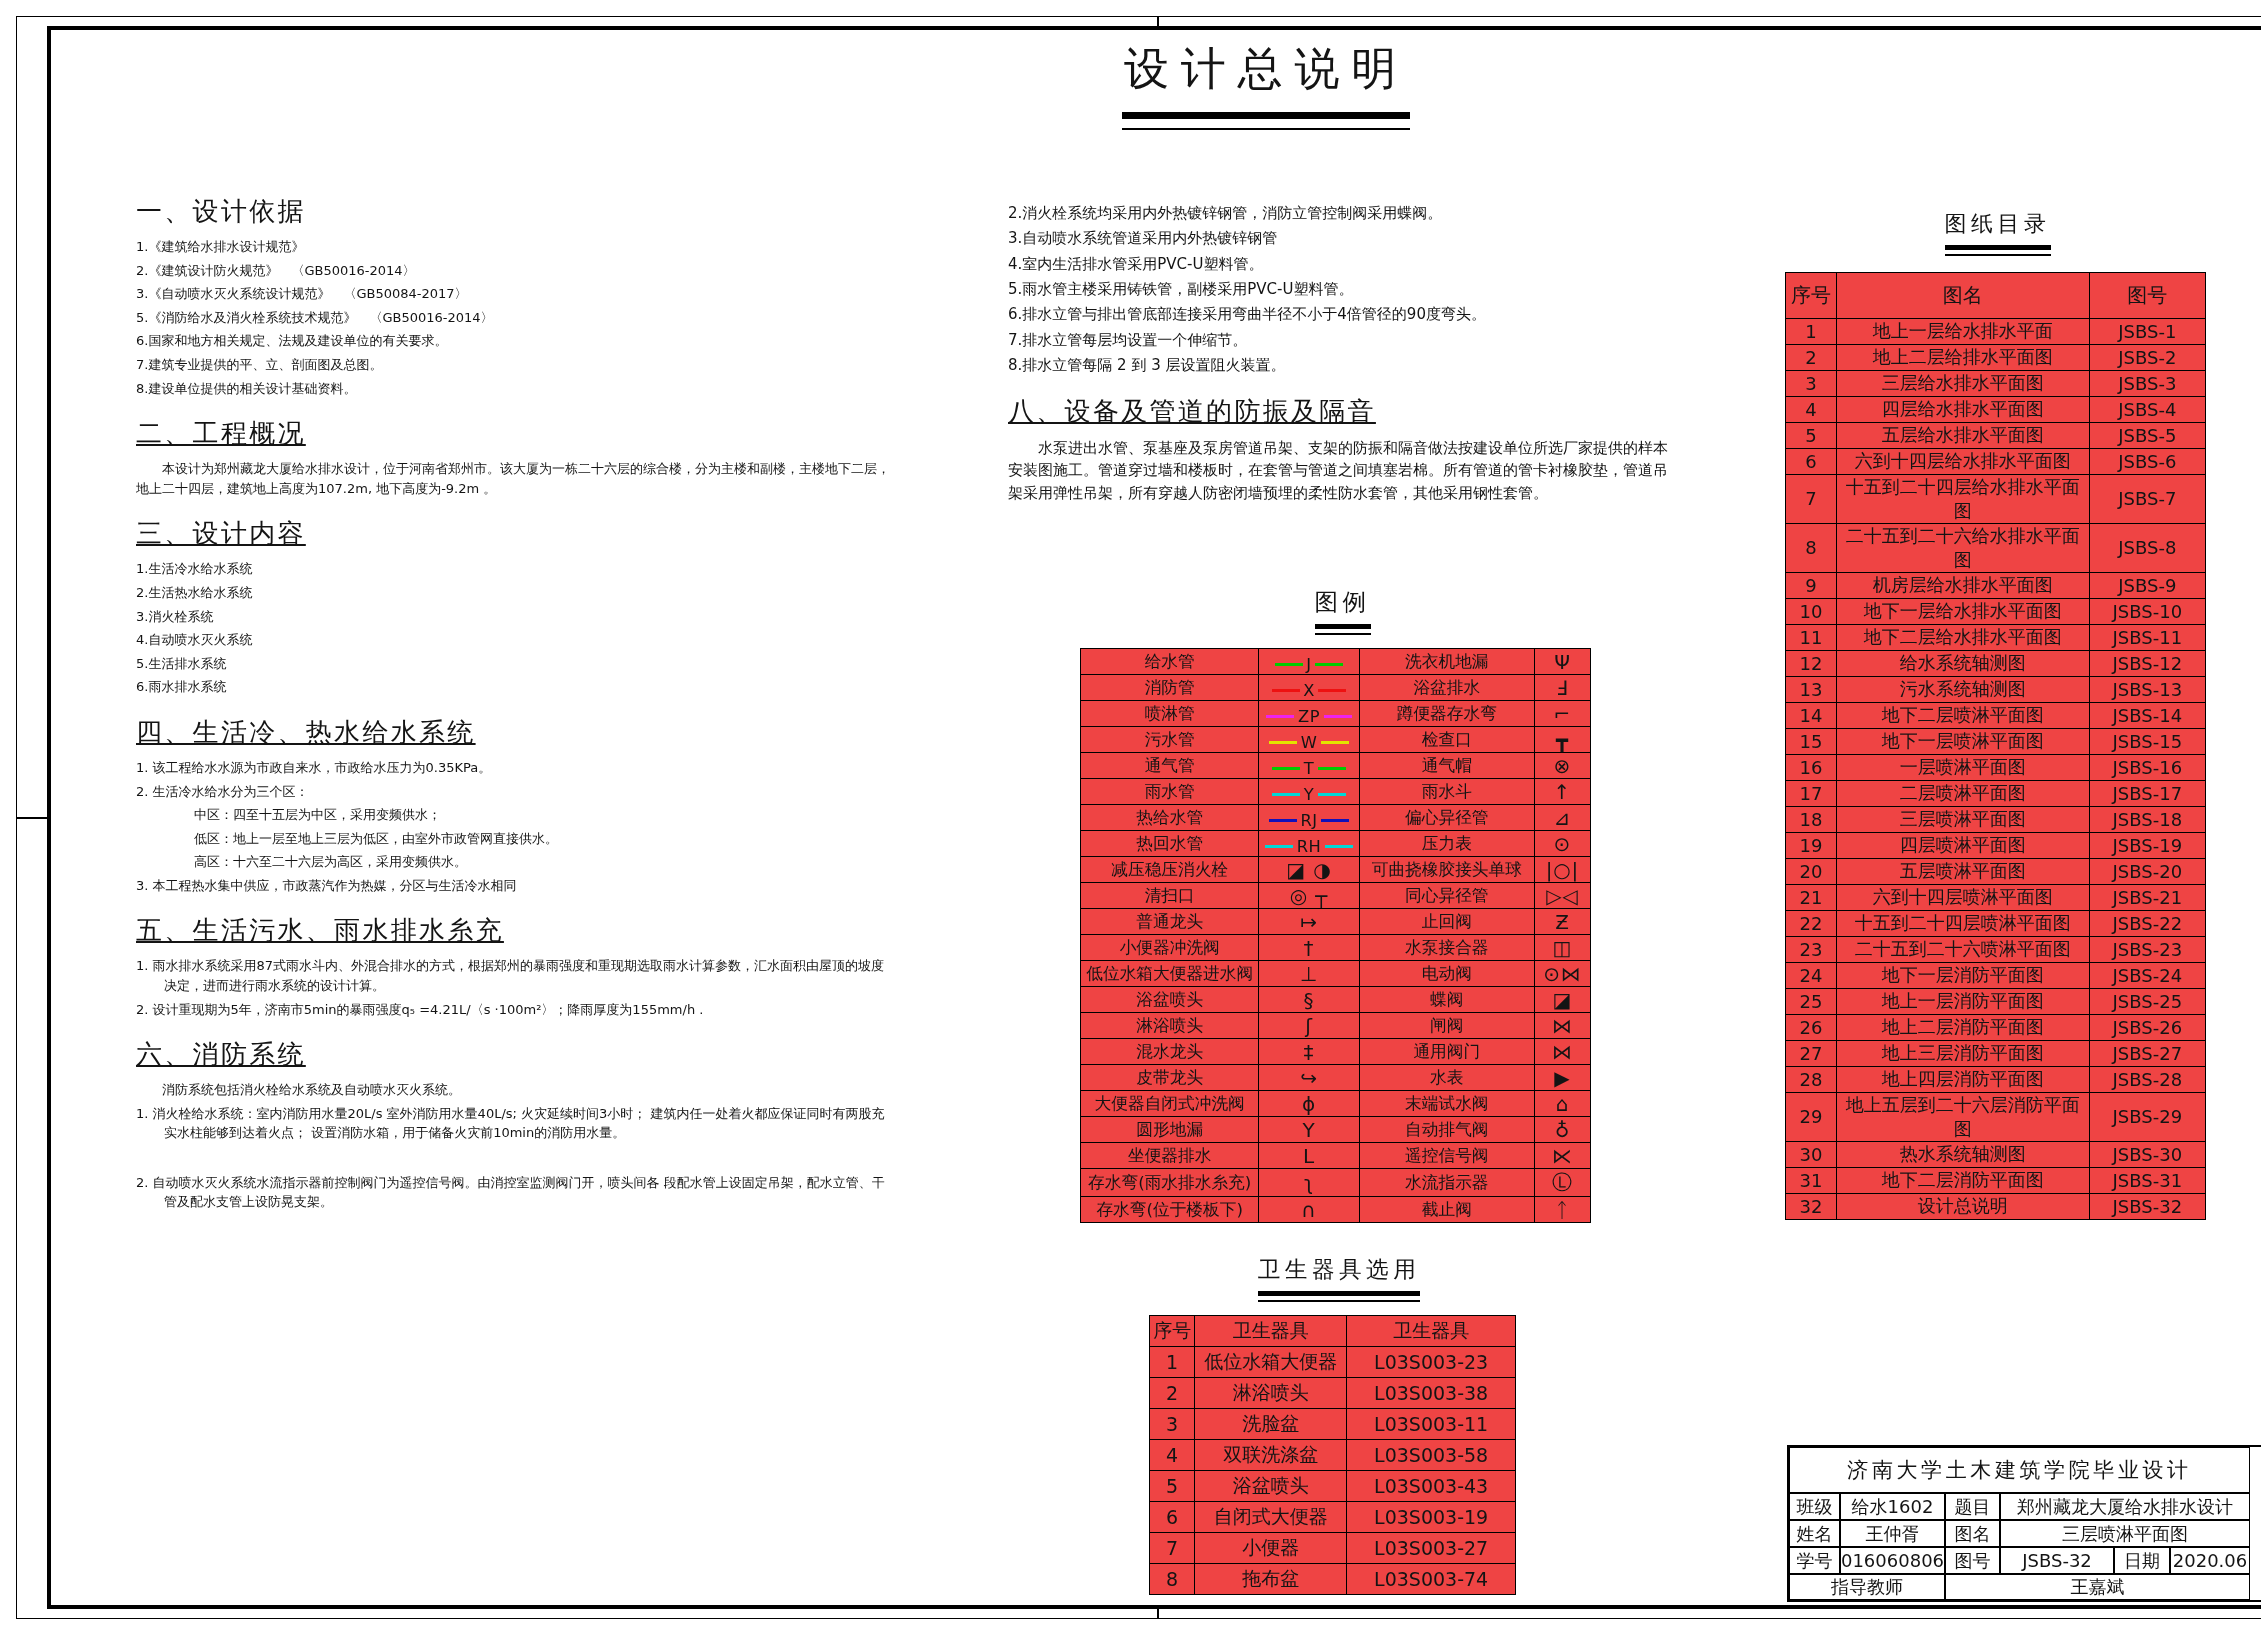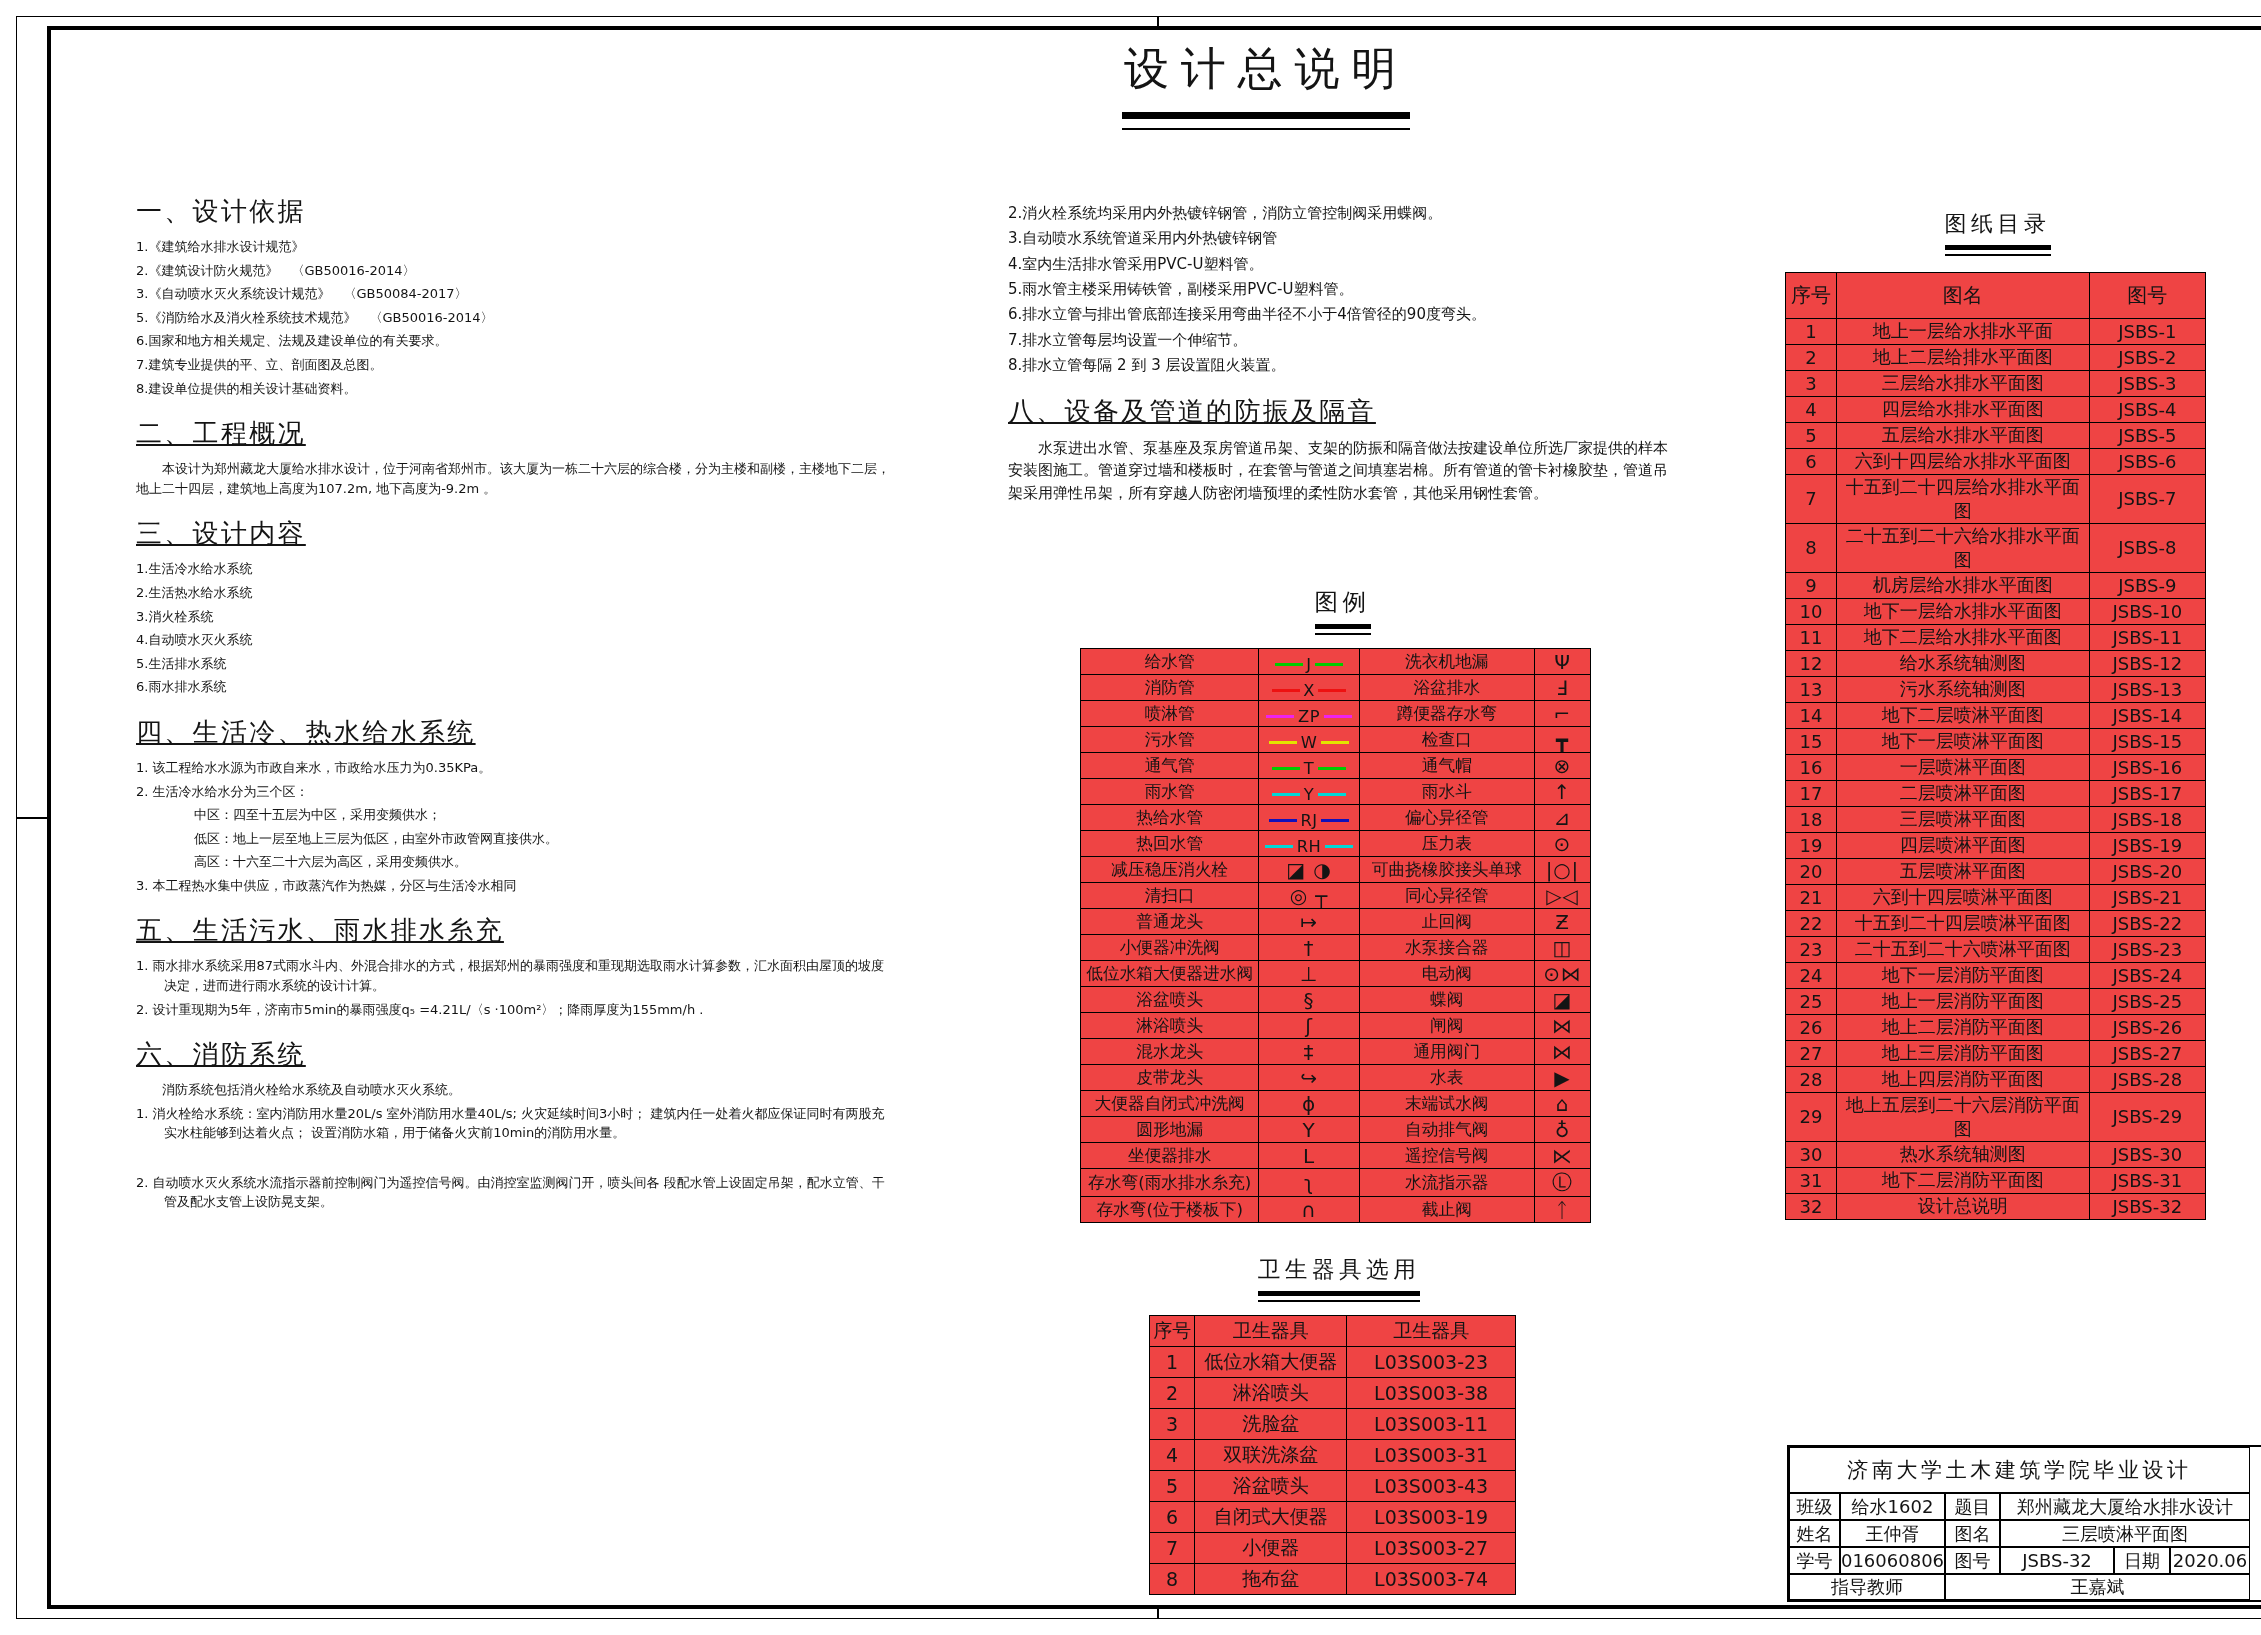--- a/index.html
+++ b/index.html
@@ -370,21 +370,21 @@
             <td class="fc3">L03S003-38</td>
           </tr>
           <tr>
             <td class="fc1">3</td>
             <td class="fc2">洗脸盆</td>
             <td class="fc3">L03S003-11</td>
           </tr>
           <tr>
             <td class="fc1">4</td>
             <td class="fc2">双联洗涤盆</td>
-            <td class="fc3">L03S003-31</td>
+            <td class="fc3">L03S003-58</td>
           </tr>
           <tr>
             <td class="fc1">5</td>
             <td class="fc2">浴盆喷头</td>
             <td class="fc3">L03S003-43</td>
           </tr>
           <tr>
             <td class="fc1">6</td>
             <td class="fc2">自闭式大便器</td>
             <td class="fc3">L03S003-19</td>

